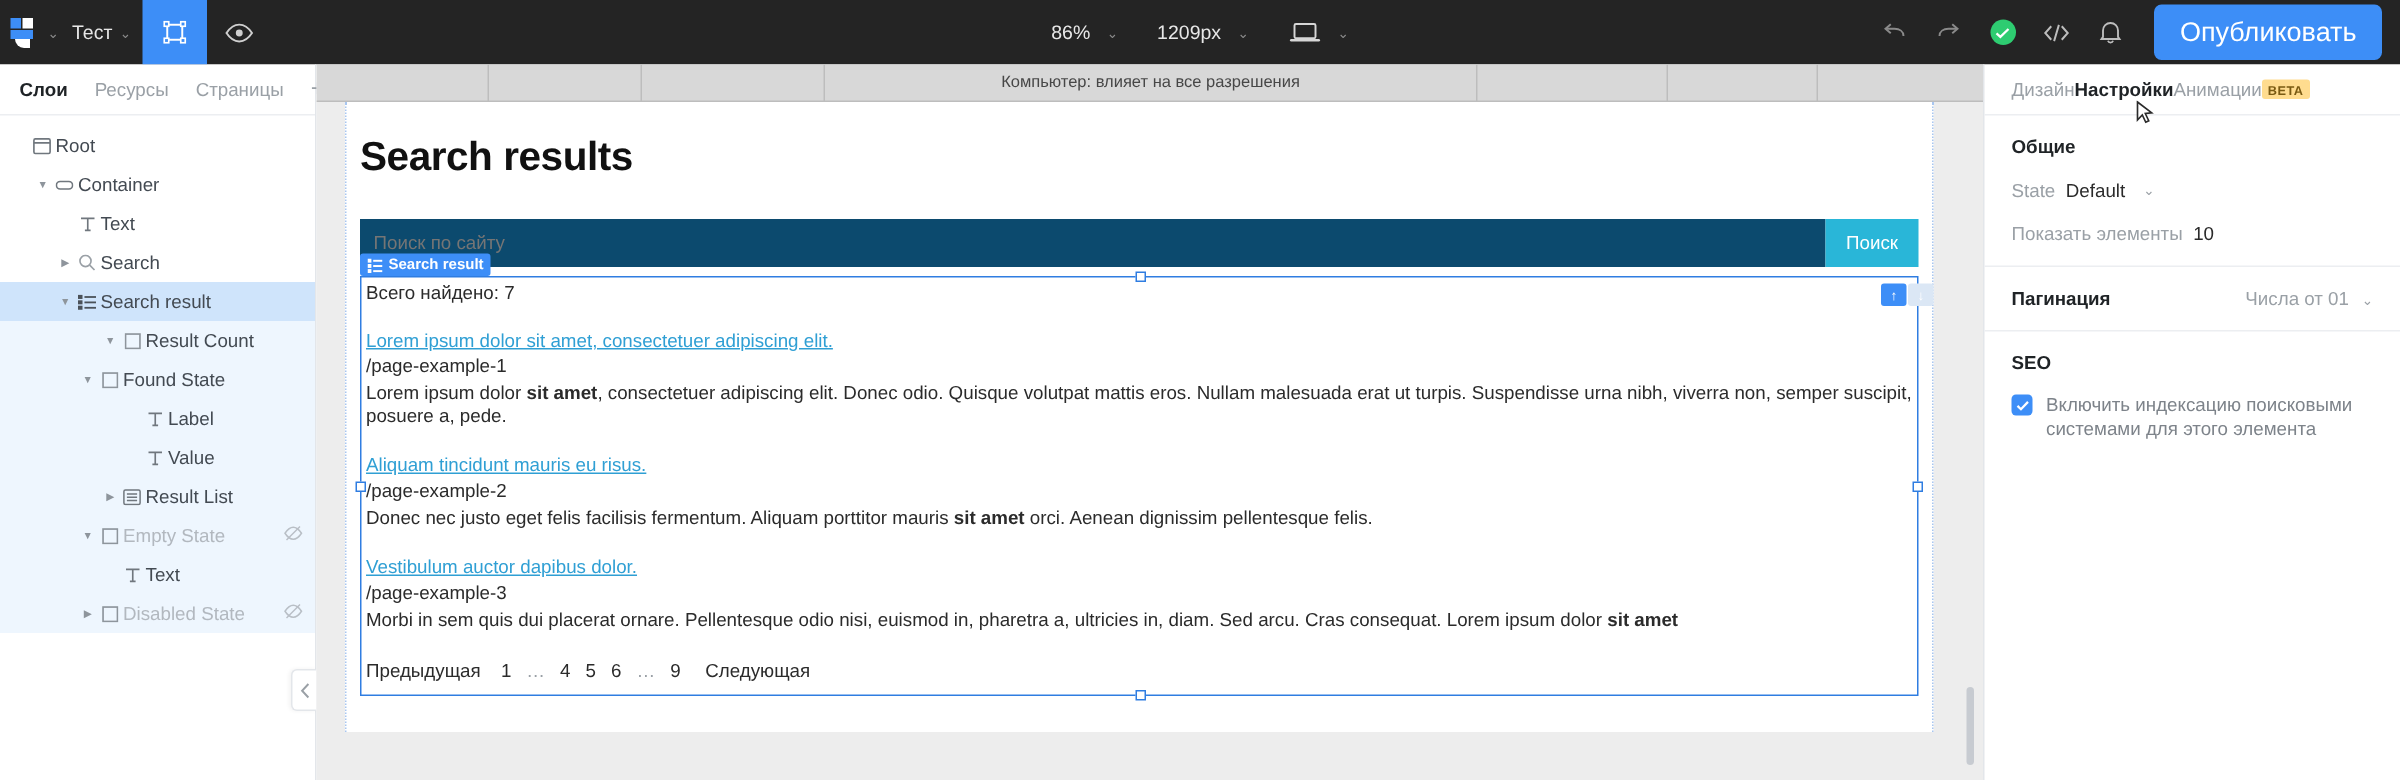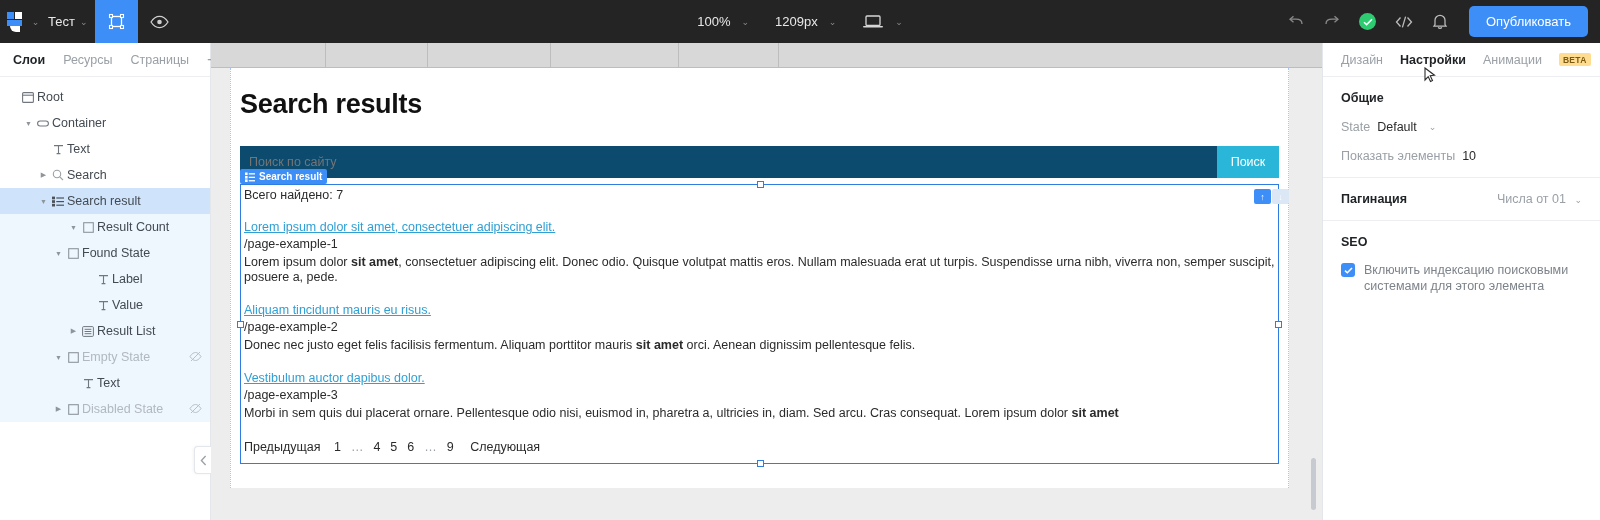--- a/index.html
+++ b/index.html
@@ -39,21 +39,21 @@
   .tb-center > * { pointer-events:auto; }
   .zoom-sel, .width-sel, .device-sel {
     display:flex; align-items:center; gap:6px; color:#e8e8e8; font-size:13px;
   }
   .tb-right {
     margin-left:auto; display:flex; align-items:center; gap:2px; padding-right:12px; height:43px;
   }
   .icon-btn { width:34px; height:34px; display:flex; align-items:center; justify-content:center; border-radius:4px;}
   .dot-ok { width:17px; height:17px; border-radius:50%; background:#2ecc71; display:flex; align-items:center; justify-content:center; }
   .publish {
-    background:#3d8ef7; color:#fff; font-size:13px; border:none; border-radius:5px;
+    background:#3d8ef7; color:#fff; font-size:18px; border:none; border-radius:5px;
     padding:8px 17px; margin-left:10px; cursor:pointer; font-family:inherit;text-align:right;
   }
 
   
   .body { flex:1; display:flex; min-height:0; position:relative; }
 
   
   .left {
     width:211px; flex:0 0 211px; background:#fff; border-right:1px solid #e3e6ea;
     display:flex; flex-direction:column; position:relative;
@@ -145,21 +145,21 @@
   .pager { margin-top:19px; padding-left:2px; font-size:12.5px; color:#2b2b2b; }
   .pager span { display:inline-block; }
   .pager .gap { color:#9aa0a6; }
   .pg-scroll { position:absolute; right:6px; bottom:10px; width:5px; height:52px; background:#c7cbd1; border-radius:3px; }
 
   
   .right {
     width:278px; flex:0 0 278px; background:#fff; border-left:1px solid #e3e6ea;
     display:flex; flex-direction:column;
   }
-  .rtabs { height:34px; display:flex; align-items:center; gap:17px; padding:0 18px; border-bottom:1px solid #eceef1; position:relative;}
+  .rtabs { height:34px; display:flex; align-items:center; gap:0; padding:0 18px; border-bottom:1px solid #eceef1; position:relative;}
   .rtab { font-size:12.5px; color:#9aa0a6; }
   .rtab.active { color:#1f2326; font-weight:bold; }
   .beta { background:#ffdc8f; color:#7a5a12; font-size:8.5px; font-weight:bold; padding:1.5px 4px; border-radius:2px; letter-spacing:.3px;}
   .cursor { position:absolute; left:101px; top:24px; }
   .rsec { padding:14px 18px 14px 18px; border-bottom:1px solid #eceef1; }
   .rsec-title { font-size:12.5px; font-weight:bold; color:#1f2326; }
   .rrow { display:flex; align-items:center; margin-top:15px; font-size:12.5px; color:#9aa0a6; gap:7px;}
   .rrow .val { color:#2b2b2b; }
   .rrow.space { justify-content:space-between; margin-top:0; }
   .chk {
@@ -200,21 +200,21 @@
       <div class="tb-btn">
         <svg width="19" height="14" viewBox="0 0 19 14">
           <path d="M1 7c2.6-4 5.6-5.6 8.5-5.6S15.4 3 18 7c-2.6 4-5.6 5.6-8.5 5.6S3.6 11 1 7z" fill="none" stroke="#cfcfcf" stroke-width="1.3"></path>
           <circle cx="9.5" cy="7" r="2.3" fill="#cfcfcf"></circle>
         </svg>
       </div>
     </div>
 
     <div class="tb-center">
       <div class="zoom-sel">
-        <span>100%</span>
+        <span>86%</span>
         <span class="caret">⌄</span>
       </div>
       <div class="width-sel">
         <span>1209px</span>
         <span class="caret">⌄</span>
       </div>
       <div class="device-sel">
         <svg width="22" height="16" viewBox="0 0 22 16">
           <rect x="4" y="2" width="14" height="9.5" rx="1" fill="none" stroke="#d6d6d6" stroke-width="1.3"></rect>
           <rect x="1" y="12" width="20" height="1.6" rx="0.8" fill="#d6d6d6"></rect>
@@ -410,20 +410,23 @@
       <div class="left-scroll">
           <i></i>
         </div>
     </div>
 
     <div class="canvas">
       <div class="bpruler">
         <div class="bpseg" style="width:115px"></div>
         <div class="bpseg" style="width:102px"></div>
         <div class="bpseg" style="width:123px"></div>
+        <div class="bpseg" style="width:435px">
+          <span>Компьютер: влияет на все разрешения</span>
+        </div>
         <div class="bpseg" style="width:128px"></div>
         <div class="bpseg" style="width:100px"></div>
         <div class="bpseg" style="width:110px;border-right:none"></div>
       </div>
 
       <div class="page-wrap">
         <div class="page">
           <div class="pg-inner">
 
             <h1 class="srtitle">Search results</h1>

